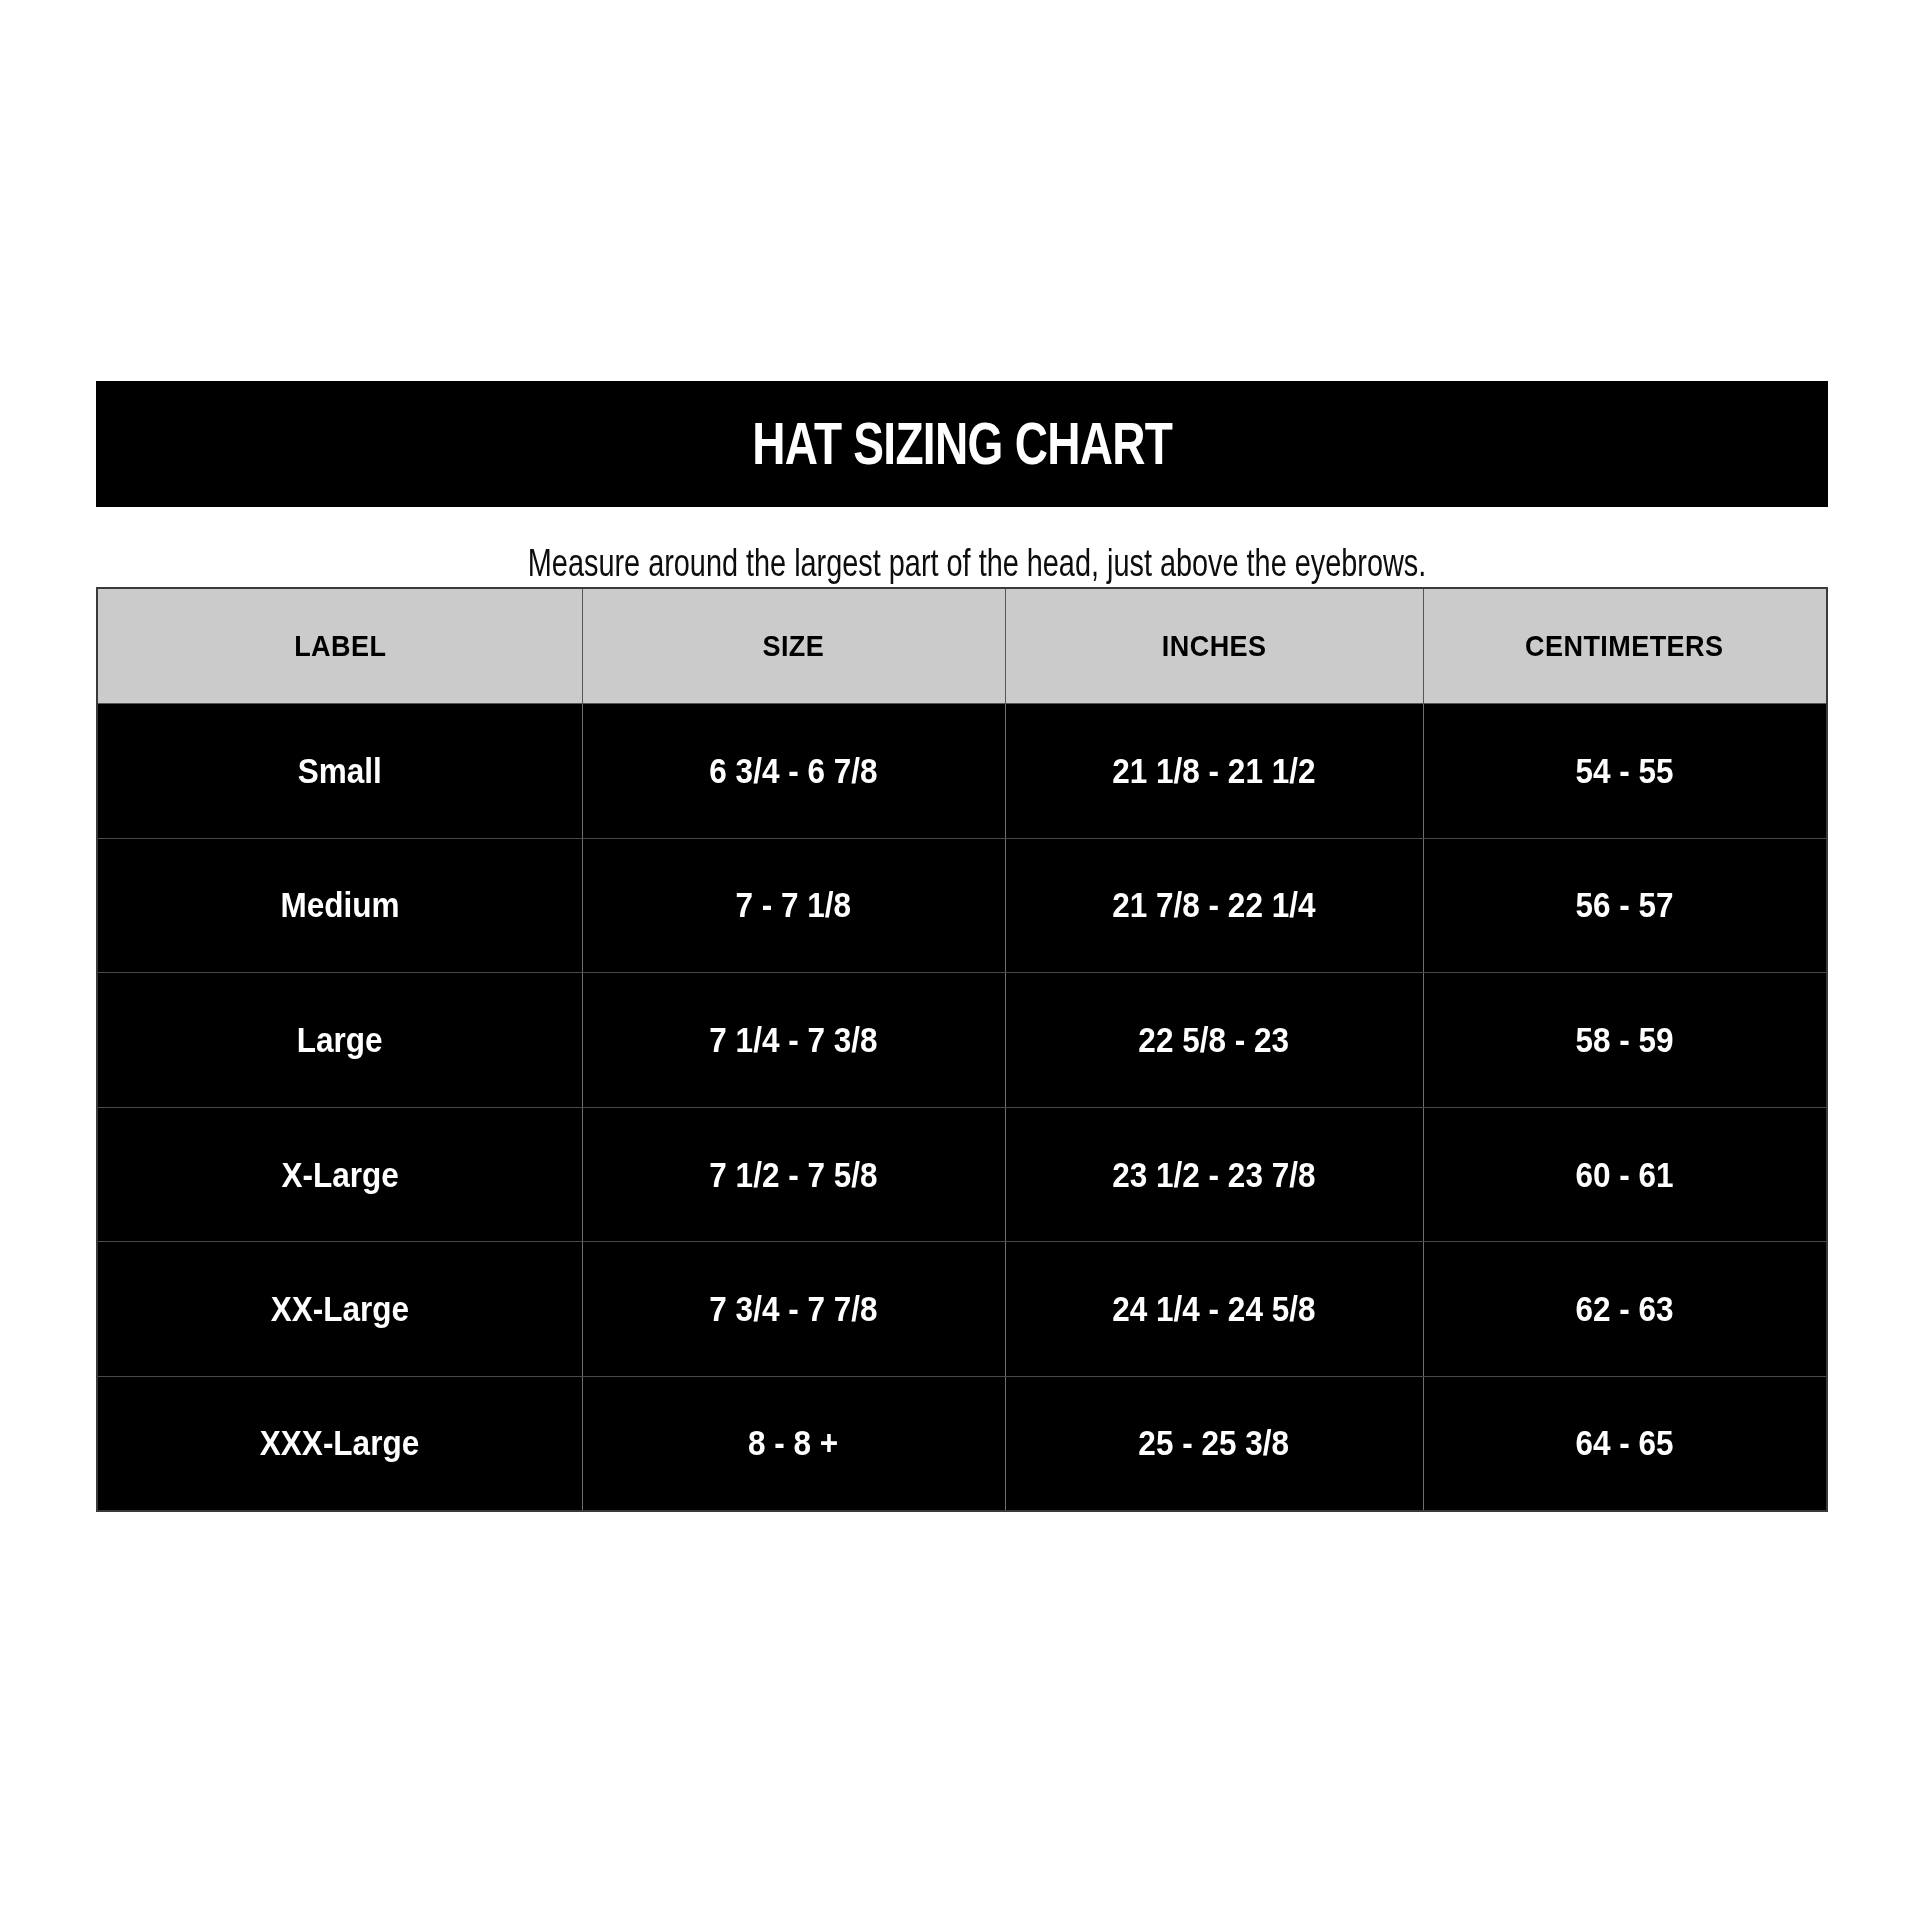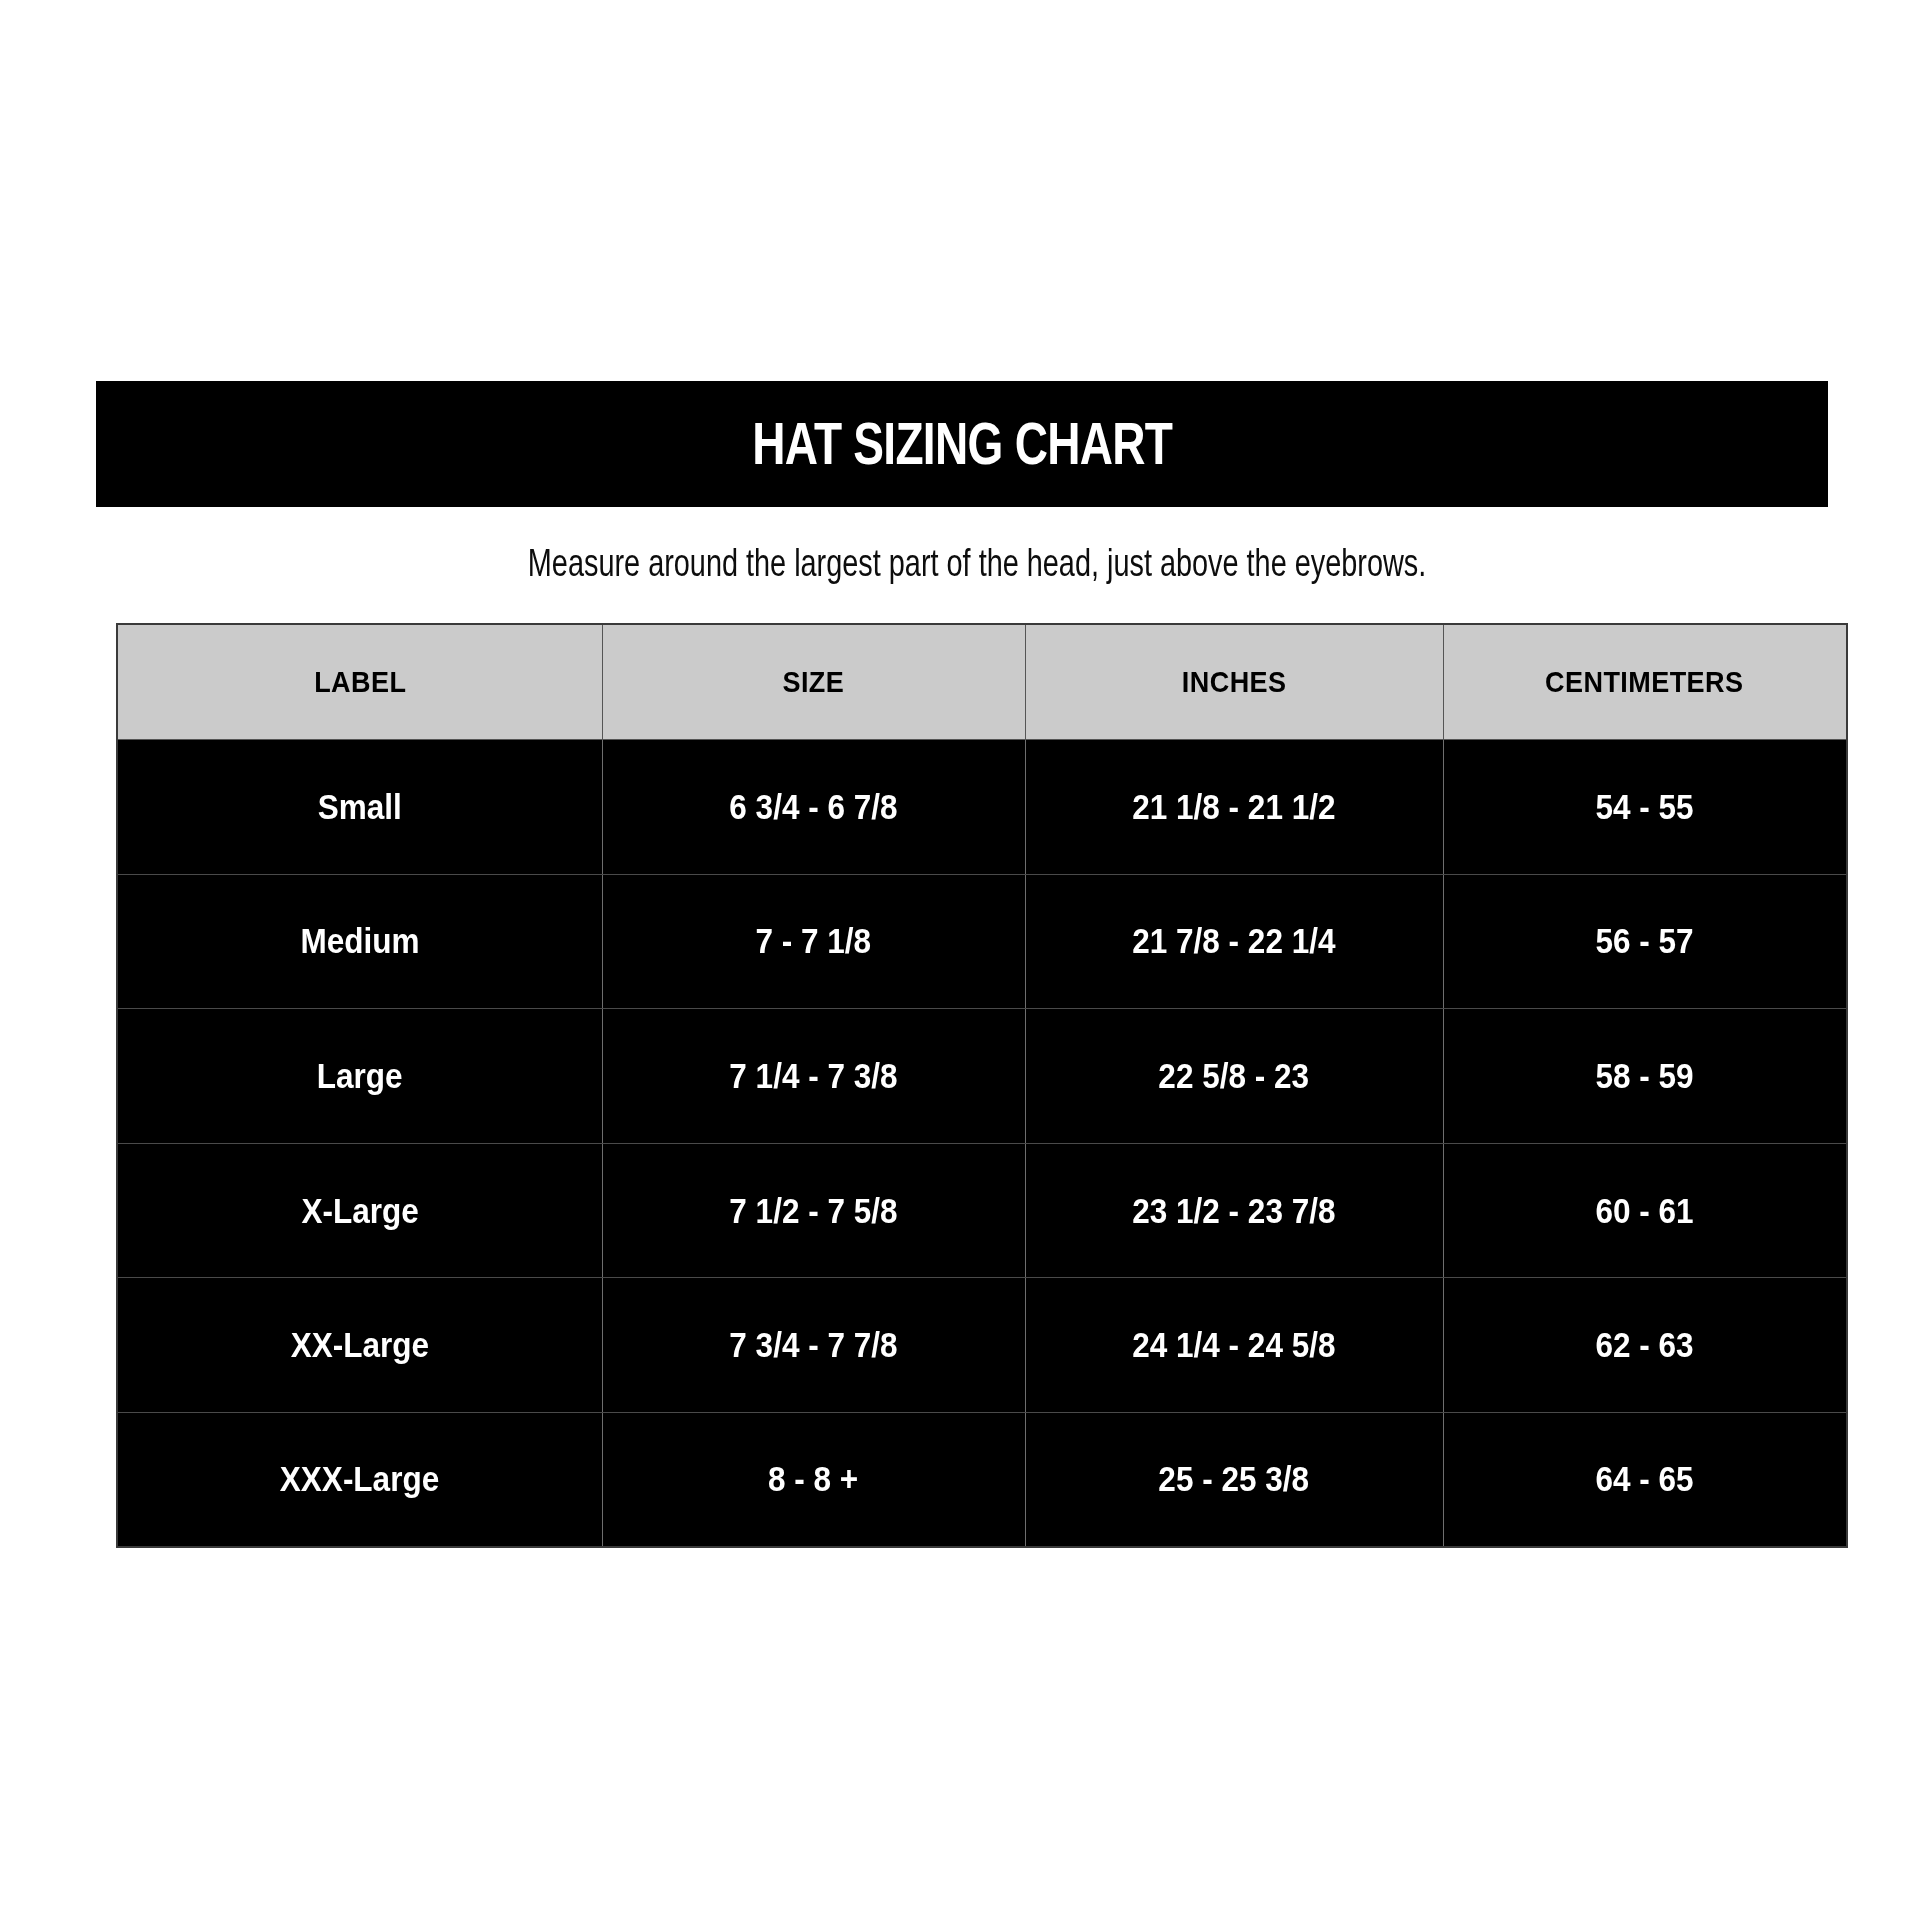--- a/index.html
+++ b/index.html
@@ -54,27 +54,26 @@
     font-size: 39px;
     font-weight: 400;
     white-space: nowrap;
     transform: scaleX(0.74);
     transform-origin: center;
   }
   
   table.sizing {
     position: absolute;
     left: 96px;
-    top: 623px;
+    top: 587px;
     width: 1730px;
     height: 925px;
     border-collapse: collapse;
     table-layout: fixed;
     border: 2.8px solid #3a3a3a;
-    margin-left: 20px;
   }
   table.sizing th, table.sizing td {
     text-align: center;
     vertical-align: middle;
     padding: 0;
     overflow: hidden;
   }
   table.sizing th {
     height: 114px;
     background: #cbcbcb;

